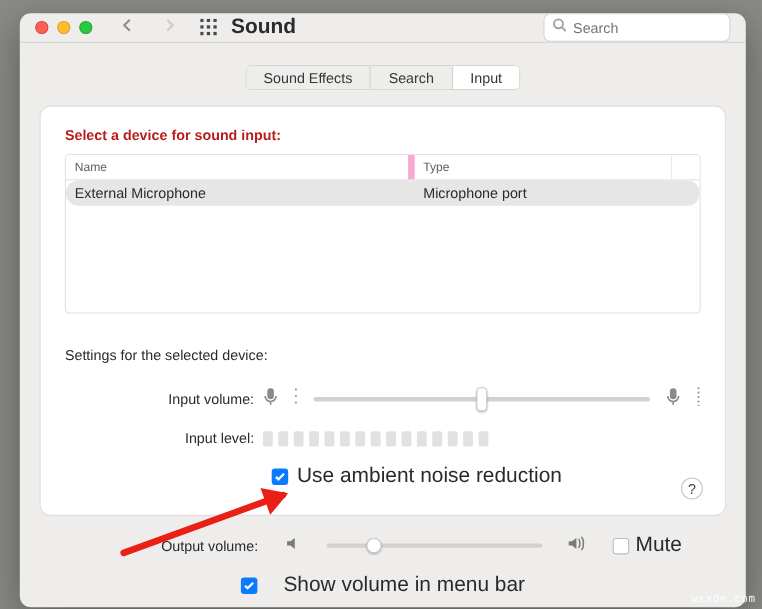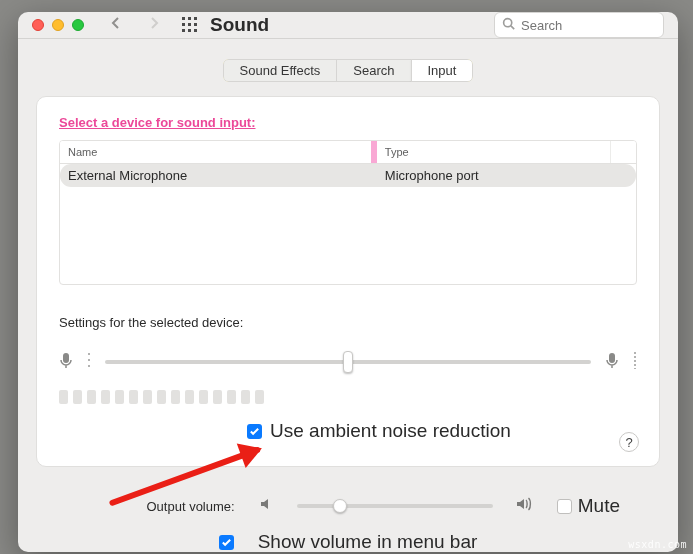--- a/index.html
+++ b/index.html
@@ -34,21 +34,21 @@
     padding:3px 16px; font-size:13px; color:#363636; border:1px solid #d6d5d3;
     margin-left:-1px; background:#ededeb;
   }
   .seg-item:first-child{border-radius:5px 0 0 5px;margin-left:0;}
   .seg-item:last-child{border-radius:0 5px 5px 0;}
   .seg-item.active{background:#fff; box-shadow:0 1px 2px rgba(0,0,0,.08);}
   .panel {
     background:#fff; border:1px solid #e0dfdd; border-radius:10px; padding:18px 22px 24px;
     position:relative;
   }
-  .sec-title{font-size:13px; font-weight:600; color:#ec4899; margin-bottom:10px;text-decoration:underline;}
+  .sec-title{font-size:13px; font-weight:600; color:#b91c1c; margin-bottom:10px;}
   .table{border:1px solid #e2e1df; border-radius:4px; overflow:hidden; margin-bottom:30px;}
   .thead{display:flex; background:#fff; font-size:11px; color:#606060; border-bottom:1px solid #e2e1df;}
   .th{padding:5px 8px;}
   .th.name{width:55%; border-right:6px solid #f9a8d4;}
   .th.type{flex:1;}
   .th.pad{width:26px; border-left:1px solid #ececea;}
   .tbody{height:120px;}
   .tr{display:flex; font-size:13px; color:#2a2a2a;}
   .tr.sel{background:#e7e6e4;border-radius:11px;}
   .td{padding:4px 8px;}
@@ -63,21 +63,21 @@
   .level-bars{flex:1; display:flex; gap:5px;}
   .lbar{width:9px; height:14px; background:#e2e1df; border-radius:2px;}
   .checkbox-row{display:flex; align-items:center; margin-left:188px; gap:8px;}
   .chk{width:15px;height:15px;border-radius:3px;display:flex;align-items:center;justify-content:center;}
   .chk.checked{background:#0a7aff;}
   .chk.unchecked{background:#fff;border:1px solid #c0bfbd;}
   .chk svg{width:11px;height:11px;}
   .chk-label{font-size:19px;color:#2a2a2a;}
   .help{position:absolute; right:20px; bottom:14px; width:20px;height:20px;border-radius:50%;border:1px solid #c9c8c6;display:flex;align-items:center;justify-content:center;font-size:13px;color:#444;background:#fff;}
   .bottom{padding:16px 40px 0;}
-  .vol-row{display:flex;align-items:center;justify-content:flex-start;gap:22px;margin-bottom:14px;margin-top:12px;}
+  .vol-row{display:flex;align-items:center;justify-content:flex-start;gap:22px;margin-bottom:14px;}
   .vol-label{font-size:13px;color:#2a2a2a; width:180px; text-align:right; padding-right:2px;}
   .vol-slider{width:220px;height:4px;background:#d3d2d0;border-radius:2px;position:relative;}
   .vol-thumb{position:absolute;top:50%;width:14px;height:14px;background:#fff;border:1px solid #c8c7c5;border-radius:50%;box-shadow:0 1px 2px rgba(0,0,0,.25);transform:translate(-50%,-50%);}
   .speaker{color:#737373;}
   .mute-area{display:flex;align-items:center;gap:6px;}
   .show-row{display:flex;align-items:center;justify-content:center;gap:24px;}
   .arrow{
     position:absolute; left:82px; top:434px; width:160px; height:6px;
     background:#ea1f16; transform:rotate(-20deg); transform-origin:right center;
     border-radius:3px;
@@ -157,20 +157,21 @@
           <div class="tr sel">
             <div class="td name">External Microphone</div>
             <div class="td type">Microphone port</div>
           </div>
         </div>
       </div>
 
       <div class="settings-label">Settings for the selected device:</div>
 
       <div class="row">
+        <div class="row-label">Input volume:</div>
         <div class="slider-area">
           <span>
             <svg width="20" height="20" viewBox="0 0 20 20" fill="#8a8a88">
                 <rect x="4" y="3" width="6" height="10" rx="3"></rect>
                 <path d="M2 10a5 5 0 0010 0M7 15v3" stroke="#8a8a88" stroke-width="1.5" fill="none"></path>
               </svg>
           </span>
           <span><svg width="4" height="18">
                 <circle cx="2" cy="3" r="1" fill="#9a9a98"></circle>
                 <circle cx="2" cy="9" r="1" fill="#9a9a98"></circle>
@@ -189,20 +190,21 @@
                 <circle cx="2" cy="2" r="1" fill="#9a9a98"></circle>
                 <circle cx="2" cy="6" r="1" fill="#9a9a98"></circle>
                 <circle cx="2" cy="10" r="1" fill="#9a9a98"></circle>
                 <circle cx="2" cy="14" r="1" fill="#9a9a98"></circle>
                 <circle cx="2" cy="18" r="1" fill="#9a9a98"></circle>
               </svg></span>
         </div>
       </div>
 
       <div class="row">
+        <div class="row-label">Input level:</div>
         <div class="level-bars">
           <div class="lbar"></div>
             <div class="lbar"></div>
             <div class="lbar"></div>
             <div class="lbar"></div>
             <div class="lbar"></div>
           <div class="lbar"></div>
             <div class="lbar"></div>
             <div class="lbar"></div>
             <div class="lbar"></div>

